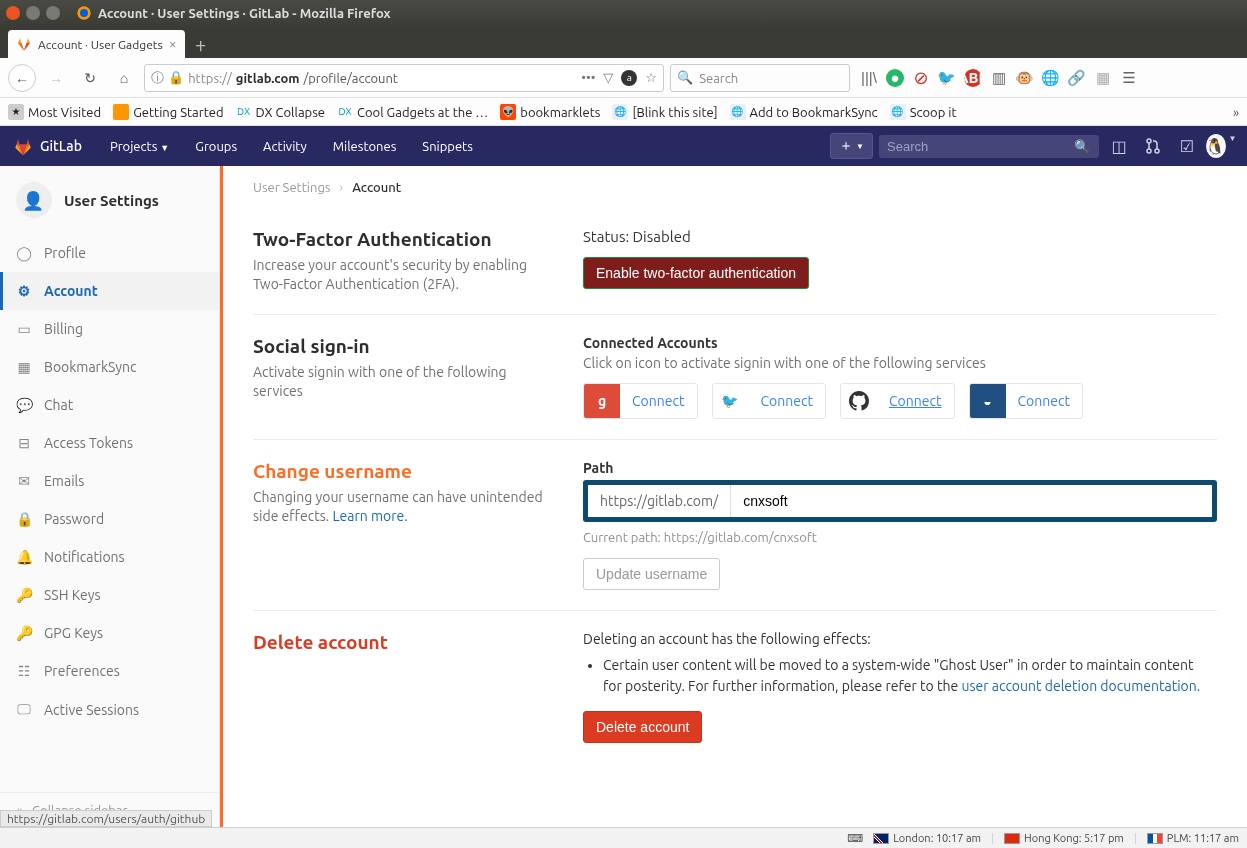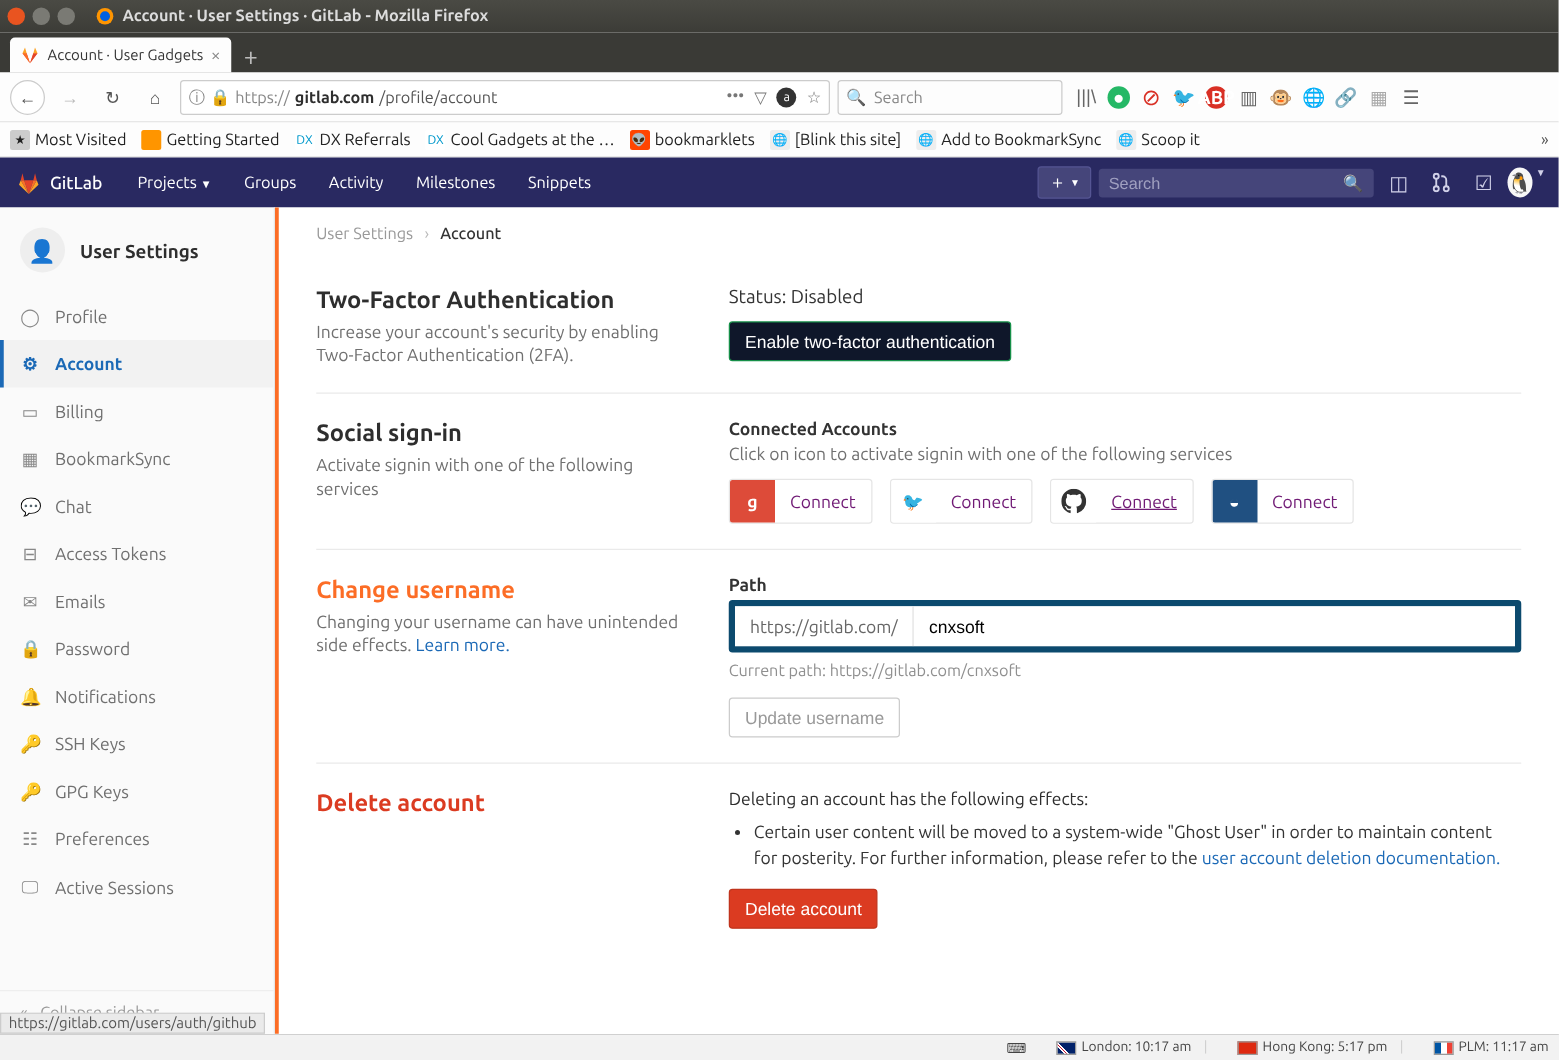--- a/index.html
+++ b/index.html
@@ -78,50 +78,50 @@
 .section:last-child { border-bottom:none; }
 .section-left { width:300px; flex-shrink:0;}
 .section-left h2 { font-size:19px; font-weight:700; color:#2e2e2e; margin-bottom:6px;}
 .section-left p { color:#707070; font-size:14px; line-height:1.35;}
 .section-right { flex:1; }
 .link { color:#1b69b6; cursor:pointer; }
 .section-left h2.orange { color:#fc6d26; }
 .section-left h2.red { color:#db3b21; }
 
 .btn { display:inline-block; padding:7px 12px; border-radius:3px; font-size:14px; border:1px solid transparent; cursor:pointer;}
-.btn-green { background:#0f172a; border-color:#168f48; color:#fff; }
+.btn-green { background:#7f1d1d; border-color:#168f48; color:#fff; }
 .btn-red { background:#db3b21; border-color:#c0341d; color:#fff; }
 .btn-default { background:#fff; border-color:#ccc; color:#999; }
 
 .status-label { color:#333; font-size:15px; margin-bottom:12px; }
 .subhead { font-weight:600; color:#333; margin-bottom:4px; }
 .subdesc { color:#707070; font-size:14px; margin-bottom:12px; }
 
 .social-row { display:flex; gap:14px; }
 .social-btn { border:1px solid #e5e5e5; border-radius:3px; display:flex; align-items:center; height:36px; overflow:hidden; }
 .social-btn .sb-icon { width:36px; height:36px; display:flex; align-items:center; justify-content:center; color:#fff; font-weight:bold;}
 .sb-google { background:#dd4b39; }
 .sb-twitter { background:#fff; color:#55acee !important; }
 .sb-github { background:#fff; color:#333 !important; }
 .sb-bitbucket { background:#205081; }
-.social-btn .sb-label { padding:0 12px; color:#701a75; font-size:14px;text-align:right; }
+.social-btn .sb-label { padding:0 12px; color:#3b82f6; font-size:14px;text-align:right; }
 .social-btn.fake-hover .sb-label { text-decoration:underline; }
 
 .path-group { display:flex; border:5px solid #0c4a6e; border-radius:3px; overflow:hidden; width:100%; }
 .path-group .prefix { background:#fff; padding:8px 12px; border-right:1px solid #ddd; color:#666; }
 .path-group input { border:none; padding:8px 12px; flex:1; font-size:14px; outline:none; }
 .form-note { color:#909090; font-size:13px; margin-top:8px; }
 
 ul.effects { padding-left:20px; margin:8px 12px 14px 0; color:#333; line-height:1.5;}
 ul.effects li { margin-bottom:4px; }
 
 
 .ff-statusbar { position:fixed; bottom:21px; left:0; background:#eaeaea; border:1px solid #ccc; padding:1px 6px; font-size:12px; color:#555;}
 .taskbar { position:fixed; bottom:0; left:0; right:0; height:21px; background:#f2f2f2; border-top:1px solid #d0d0d0; display:flex; align-items:center; justify-content:flex-end; padding:0 8px; font-size:11px; gap:10px; color:#444;}
-.taskbar .tz { display:flex; align-items:center; gap:4px;margin-left:14px; }
+.taskbar .tz { display:flex; align-items:center; gap:4px; }
 .taskbar .sep { color:#ccc; }
 .flag { width:16px; height:11px; display:inline-block; border:1px solid #999; }
 .flag-uk { background:linear-gradient(45deg,#012169 25%,#fff 25%,#fff 30%,#c8102e 30%,#c8102e 35%,#fff 35%,#fff 40%,#012169 40%);}
 .flag-hk { background:#de2910; }
 .flag-fr { background:linear-gradient(90deg,#0055a4 33%,#fff 33%,#fff 66%,#ef4135 66%);}
 
 
 svg { display:block; }
 </style>
 </head>
@@ -194,21 +194,21 @@
   <span class="bm-item">
       <span class="bico">★</span>
       <span>Most Visited</span>
     </span>
   <span class="bm-item">
       <span class="bico" style="background:#ff9500;"></span>
       <span>Getting Started</span>
     </span>
   <span class="bm-item">
       <span class="bico" style="background:#fff;color:#09c;">DX</span>
-      <span>DX Referrals</span>
+      <span>DX Collapse</span>
     </span>
   <span class="bm-item">
       <span class="bico" style="background:#fff;color:#09c;">DX</span>
       <span>Cool Gadgets at the …</span>
     </span>
   <span class="bm-item">
       <span class="bico" style="background:#ff4500;color:#fff;">👽</span>
       <span>bookmarklets</span>
     </span>
   <span class="bm-item">

